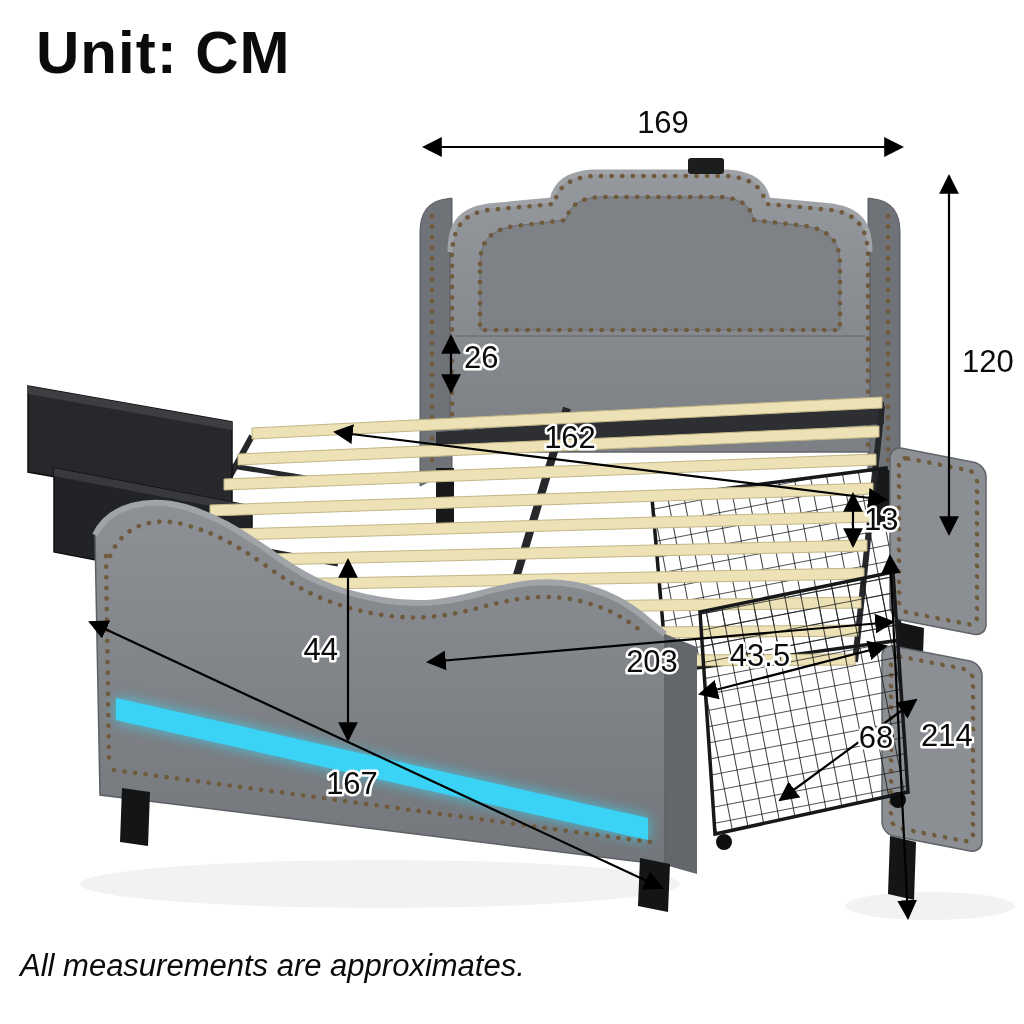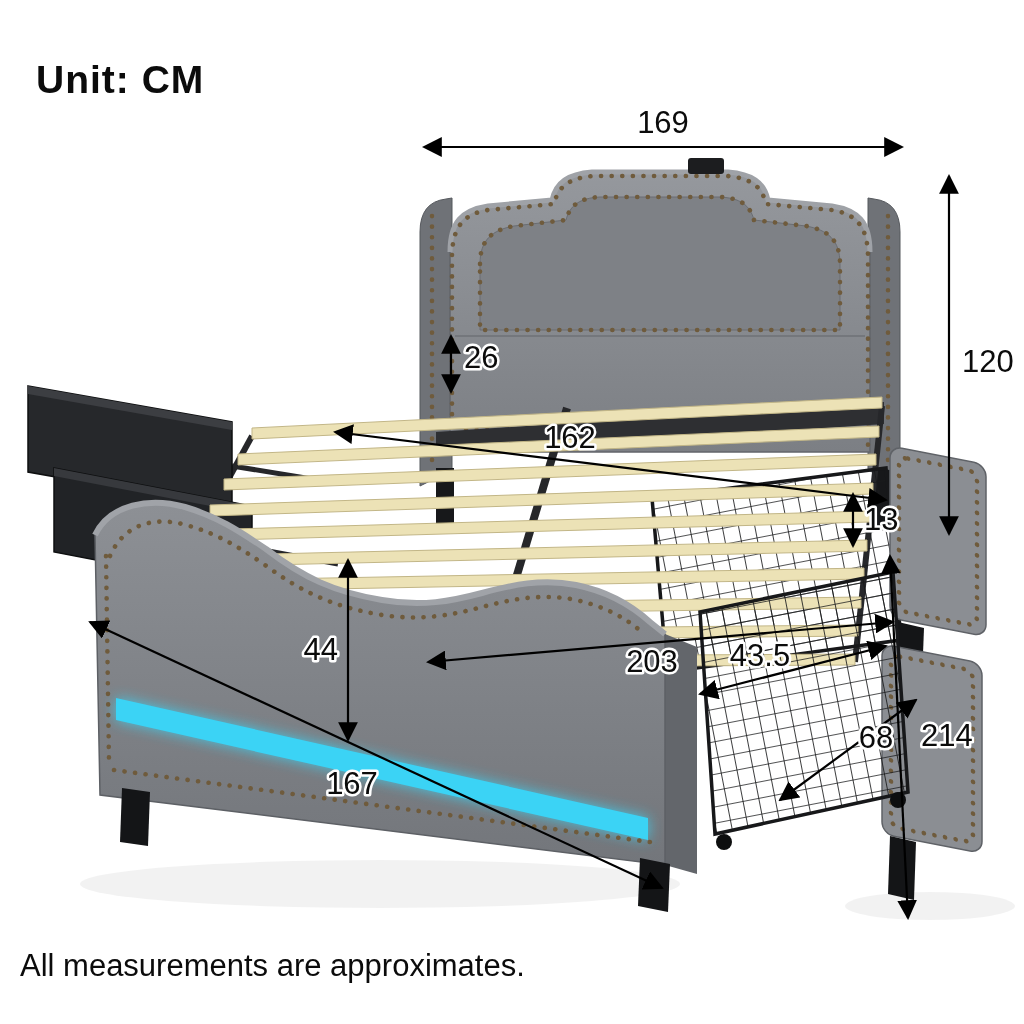--- a/index.html
+++ b/index.html
@@ -1,19 +1,19 @@
 <!DOCTYPE html>
 <html style="--fabric-gray: #8b8e93; --fabric-dark: #6f7277; --slat-wood: #ece2b6; --led-accent: #3bd3f5; --wire-black: #17181a; --nailhead-bronze: #6f5b3c; --dimension-line: #000000;"><head>
 <meta charset="utf-8">
 <style>
   html,body{margin:0;padding:0;background:#fff;}
   body{width:1024px;height:1024px;overflow:hidden;font-family:"Liberation Sans",sans-serif;}
   .canvas{position:relative;width:1024px;height:1024px;background:#fff;}
-  .title{position:absolute;left:36px;top:18px;z-index:3;font-size:39px;font-weight:700;color:#0b0b0b;letter-spacing:1px;margin-top:40px;}
-  .footnote{position:absolute;left:20px;top:948px;z-index:3;font-size:31px;color:#0b0b0b;}
+  .title{position:absolute;left:36px;top:18px;z-index:3;font-size:60px;font-weight:700;color:#0b0b0b;letter-spacing:1px;}
+  .footnote{position:absolute;left:20px;top:948px;z-index:3;font-size:31px;color:#0b0b0b;font-style:italic;}
   svg.scene{position:absolute;left:0;top:0;z-index:1;}
   .fabric{fill:var(--fabric-gray,#8b8e93);}
   .fabricDark{fill:var(--fabric-dark,#6f7277);}
   .slat{fill:var(--slat-wood,#ece2b6);stroke:#c2b687;stroke-width:1;}
   .wire{fill:url(#mesh);stroke:var(--wire-black,#17181a);stroke-width:3.5;}
   .led{fill:var(--led-accent,#3bd3f5);}
   .nails{fill:none;stroke:var(--nailhead-bronze,#6f5b3c);stroke-width:4.6;stroke-dasharray:0.1 10.5;stroke-linecap:round;}
   .dline{stroke:#000;stroke-width:2.2;fill:none;}
   .rail{stroke:#26272a;fill:none;}
   text.dim{font-size:31px;font-weight:400;fill:#0b0b0b;stroke:#fff;stroke-width:5px;paint-order:stroke;stroke-linejoin:round;font-family:"Liberation Sans",sans-serif;}

